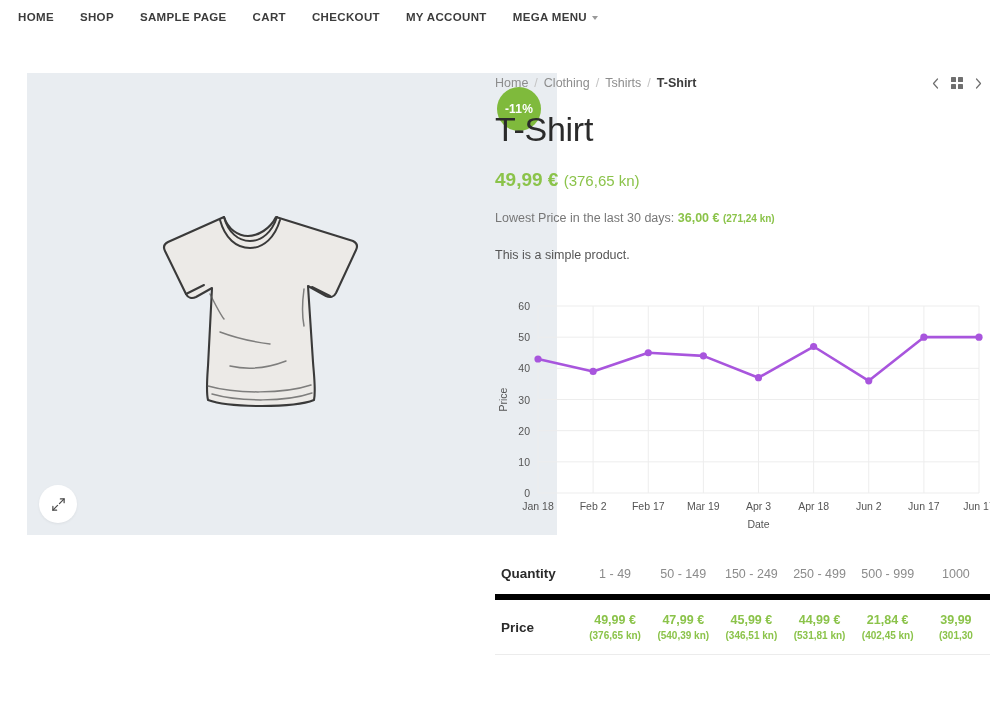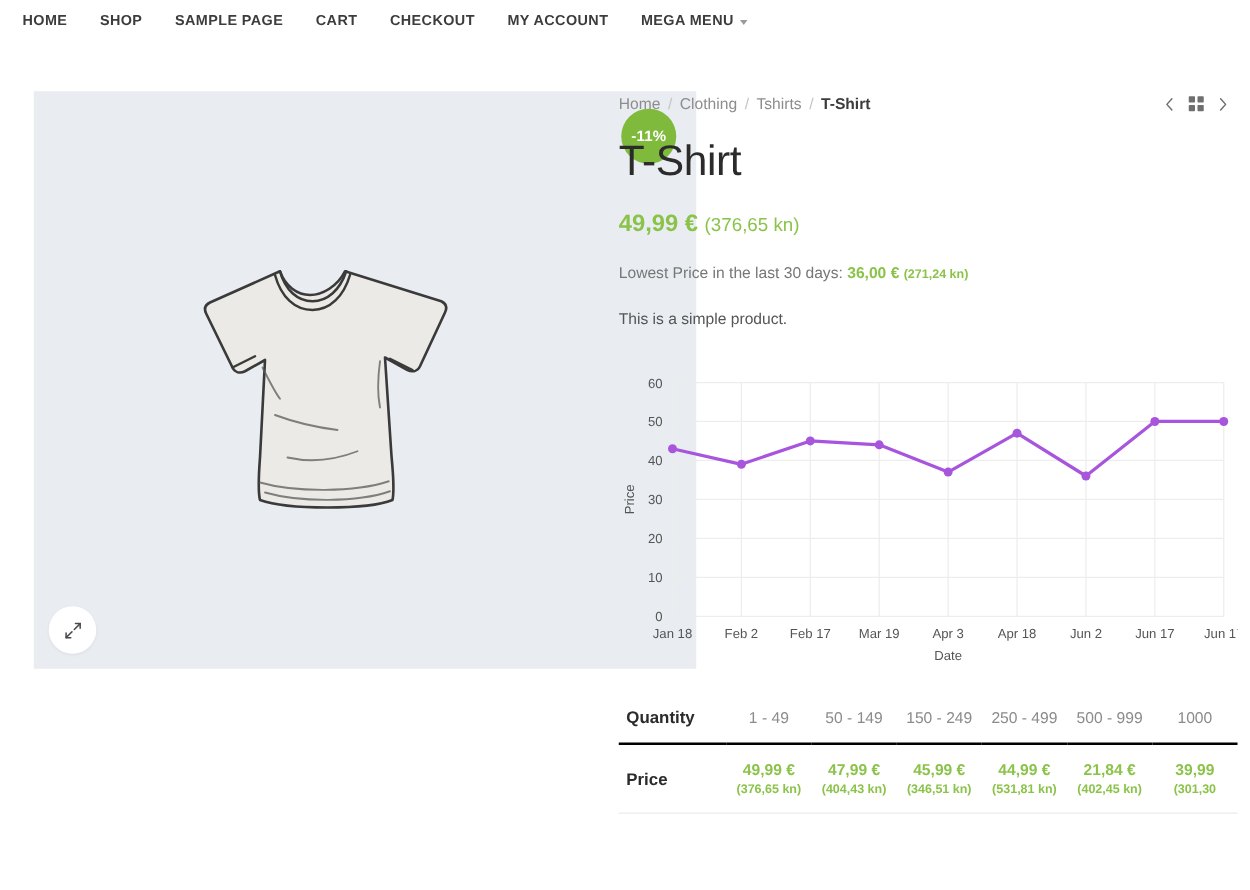--- a/index.html
+++ b/index.html
@@ -223,21 +223,21 @@
     text-align: left;
     width: 86px;
     font-weight: 700;
     color: #2b2b2b;
     font-size: 13.5px;
     padding-left: 6px;
   }
   .ptable thead th {
     color: #8b8b8b;
     font-weight: 400;
-    border-bottom: 2px solid #000000;
+    border-bottom: 6px solid #000000;
     margin-left: 31px;
   }
   .ptable tbody td { border-bottom: 1px solid #ececec; }
   .ptable .pr-main {
     color: #8bc34a;
     font-weight: 700;
     font-size: 12.5px;
     display: block;
   }
   .ptable .pr-sub {
@@ -440,21 +440,21 @@
       </thead>
       <tbody>
         <tr>
           <td class="rowhead">Price</td>
           <td>
             <span class="pr-main">49,99 €</span>
             <span class="pr-sub">(376,65 kn)</span>
           </td>
           <td>
             <span class="pr-main">47,99 €</span>
-            <span class="pr-sub">(404,43 kn)</span>
+            <span class="pr-sub">(540,39 kn)</span>
           </td>
           <td>
             <span class="pr-main">45,99 €</span>
             <span class="pr-sub">(346,51 kn)</span>
           </td>
           <td>
             <span class="pr-main">44,99 €</span>
             <span class="pr-sub">(531,81 kn)</span>
           </td>
           <td>

